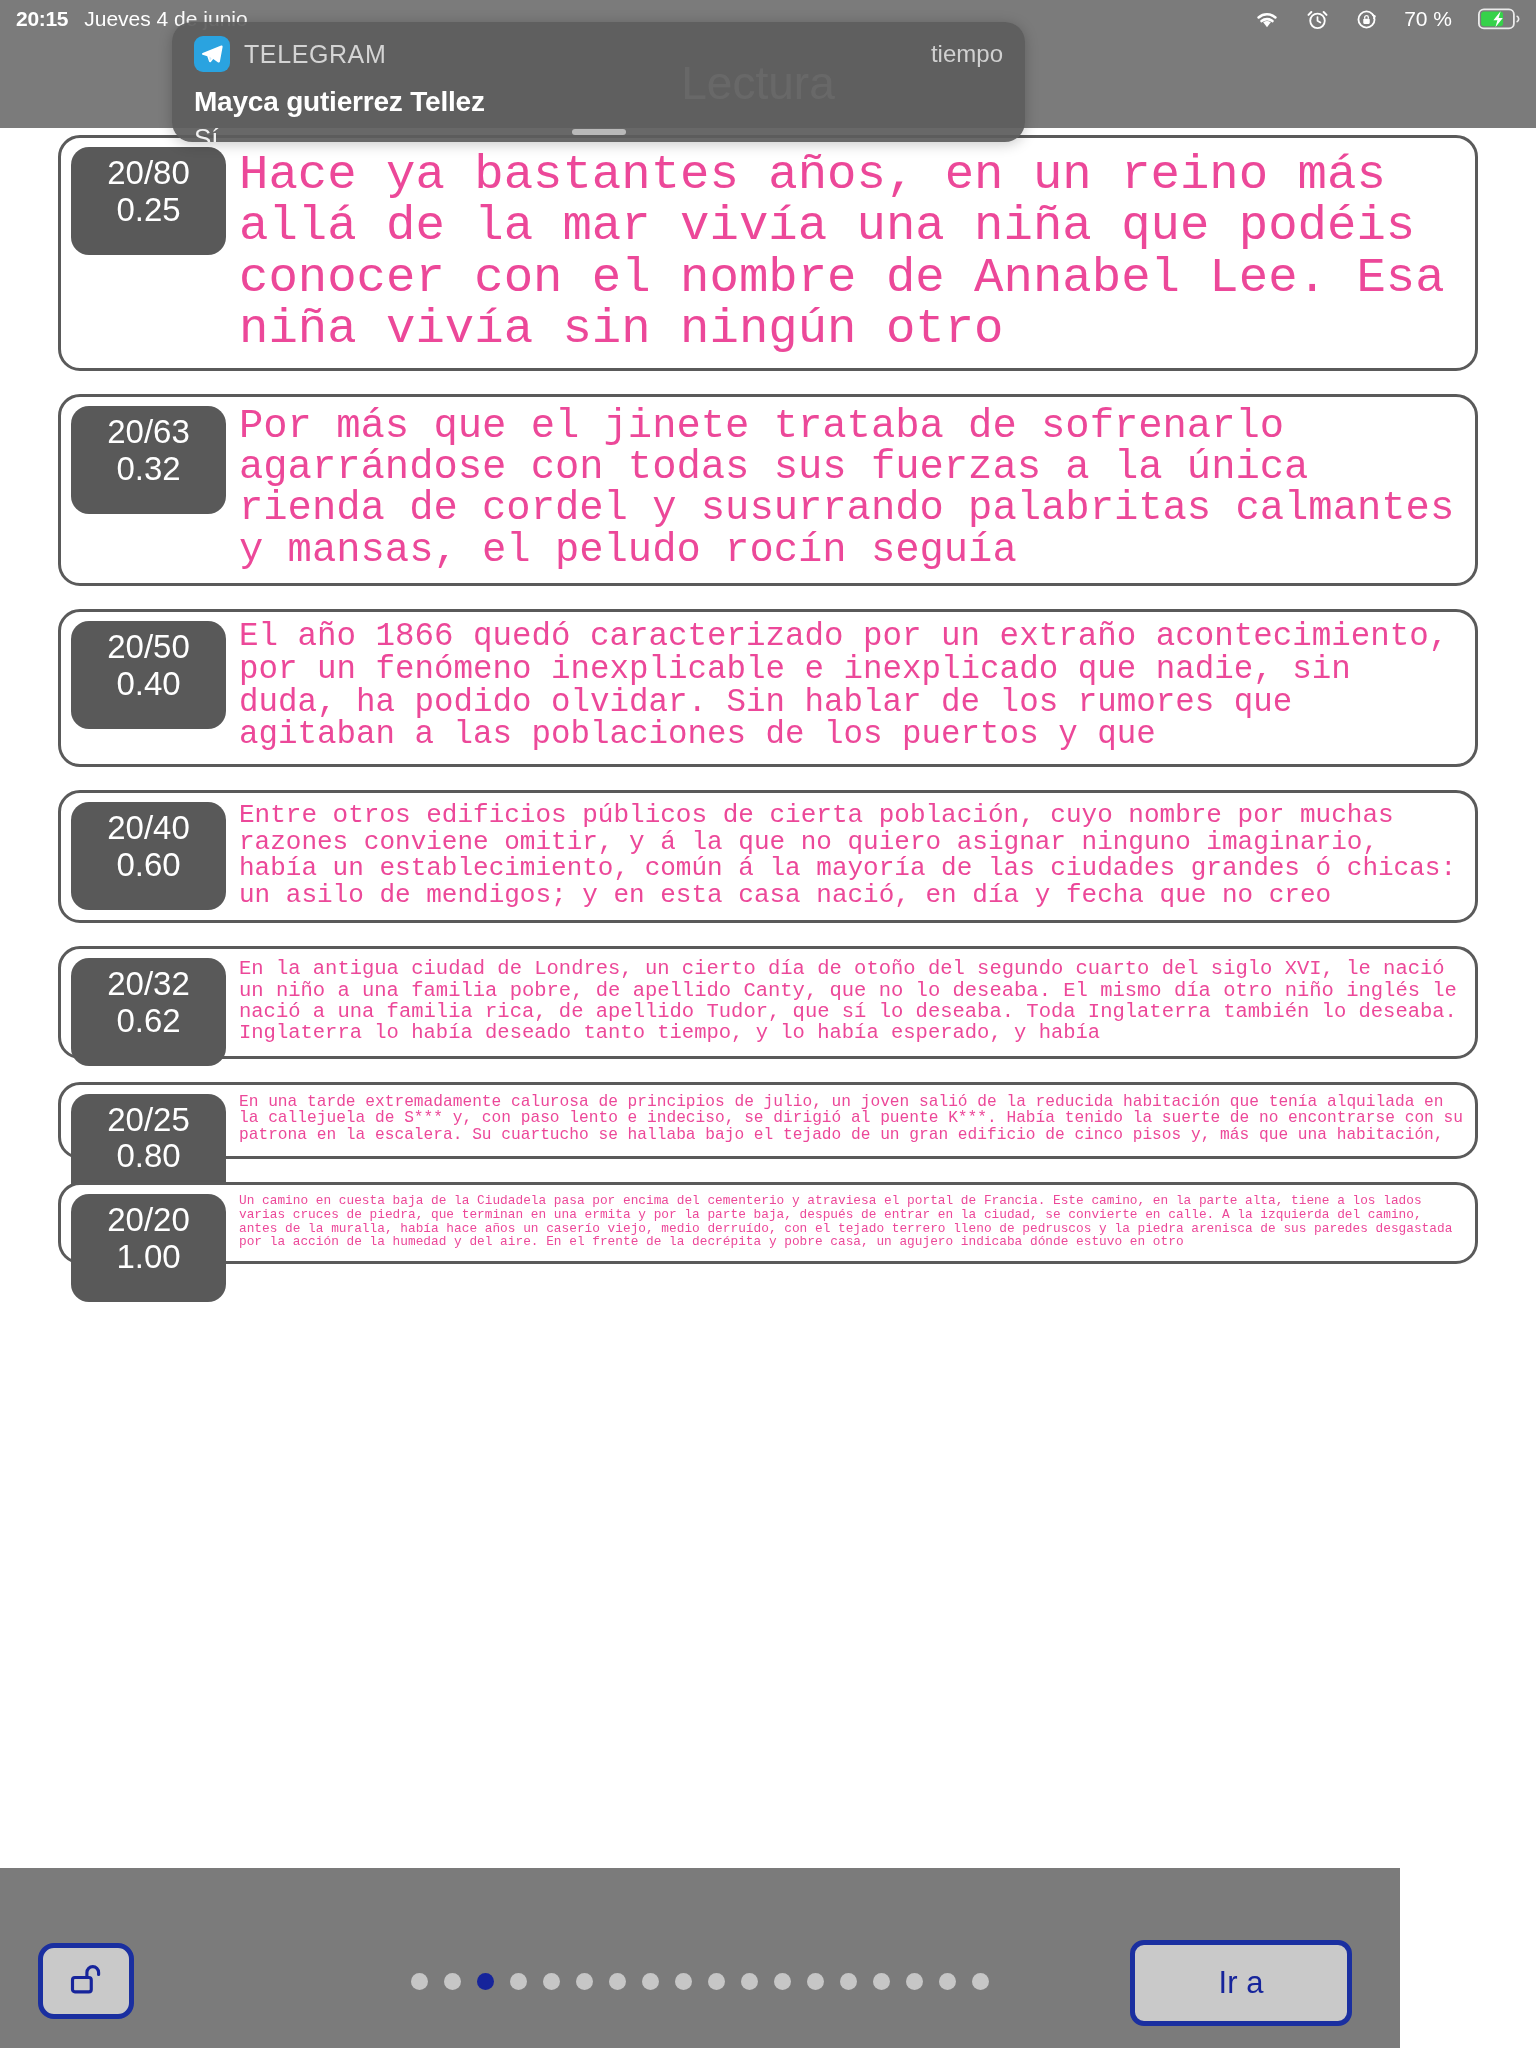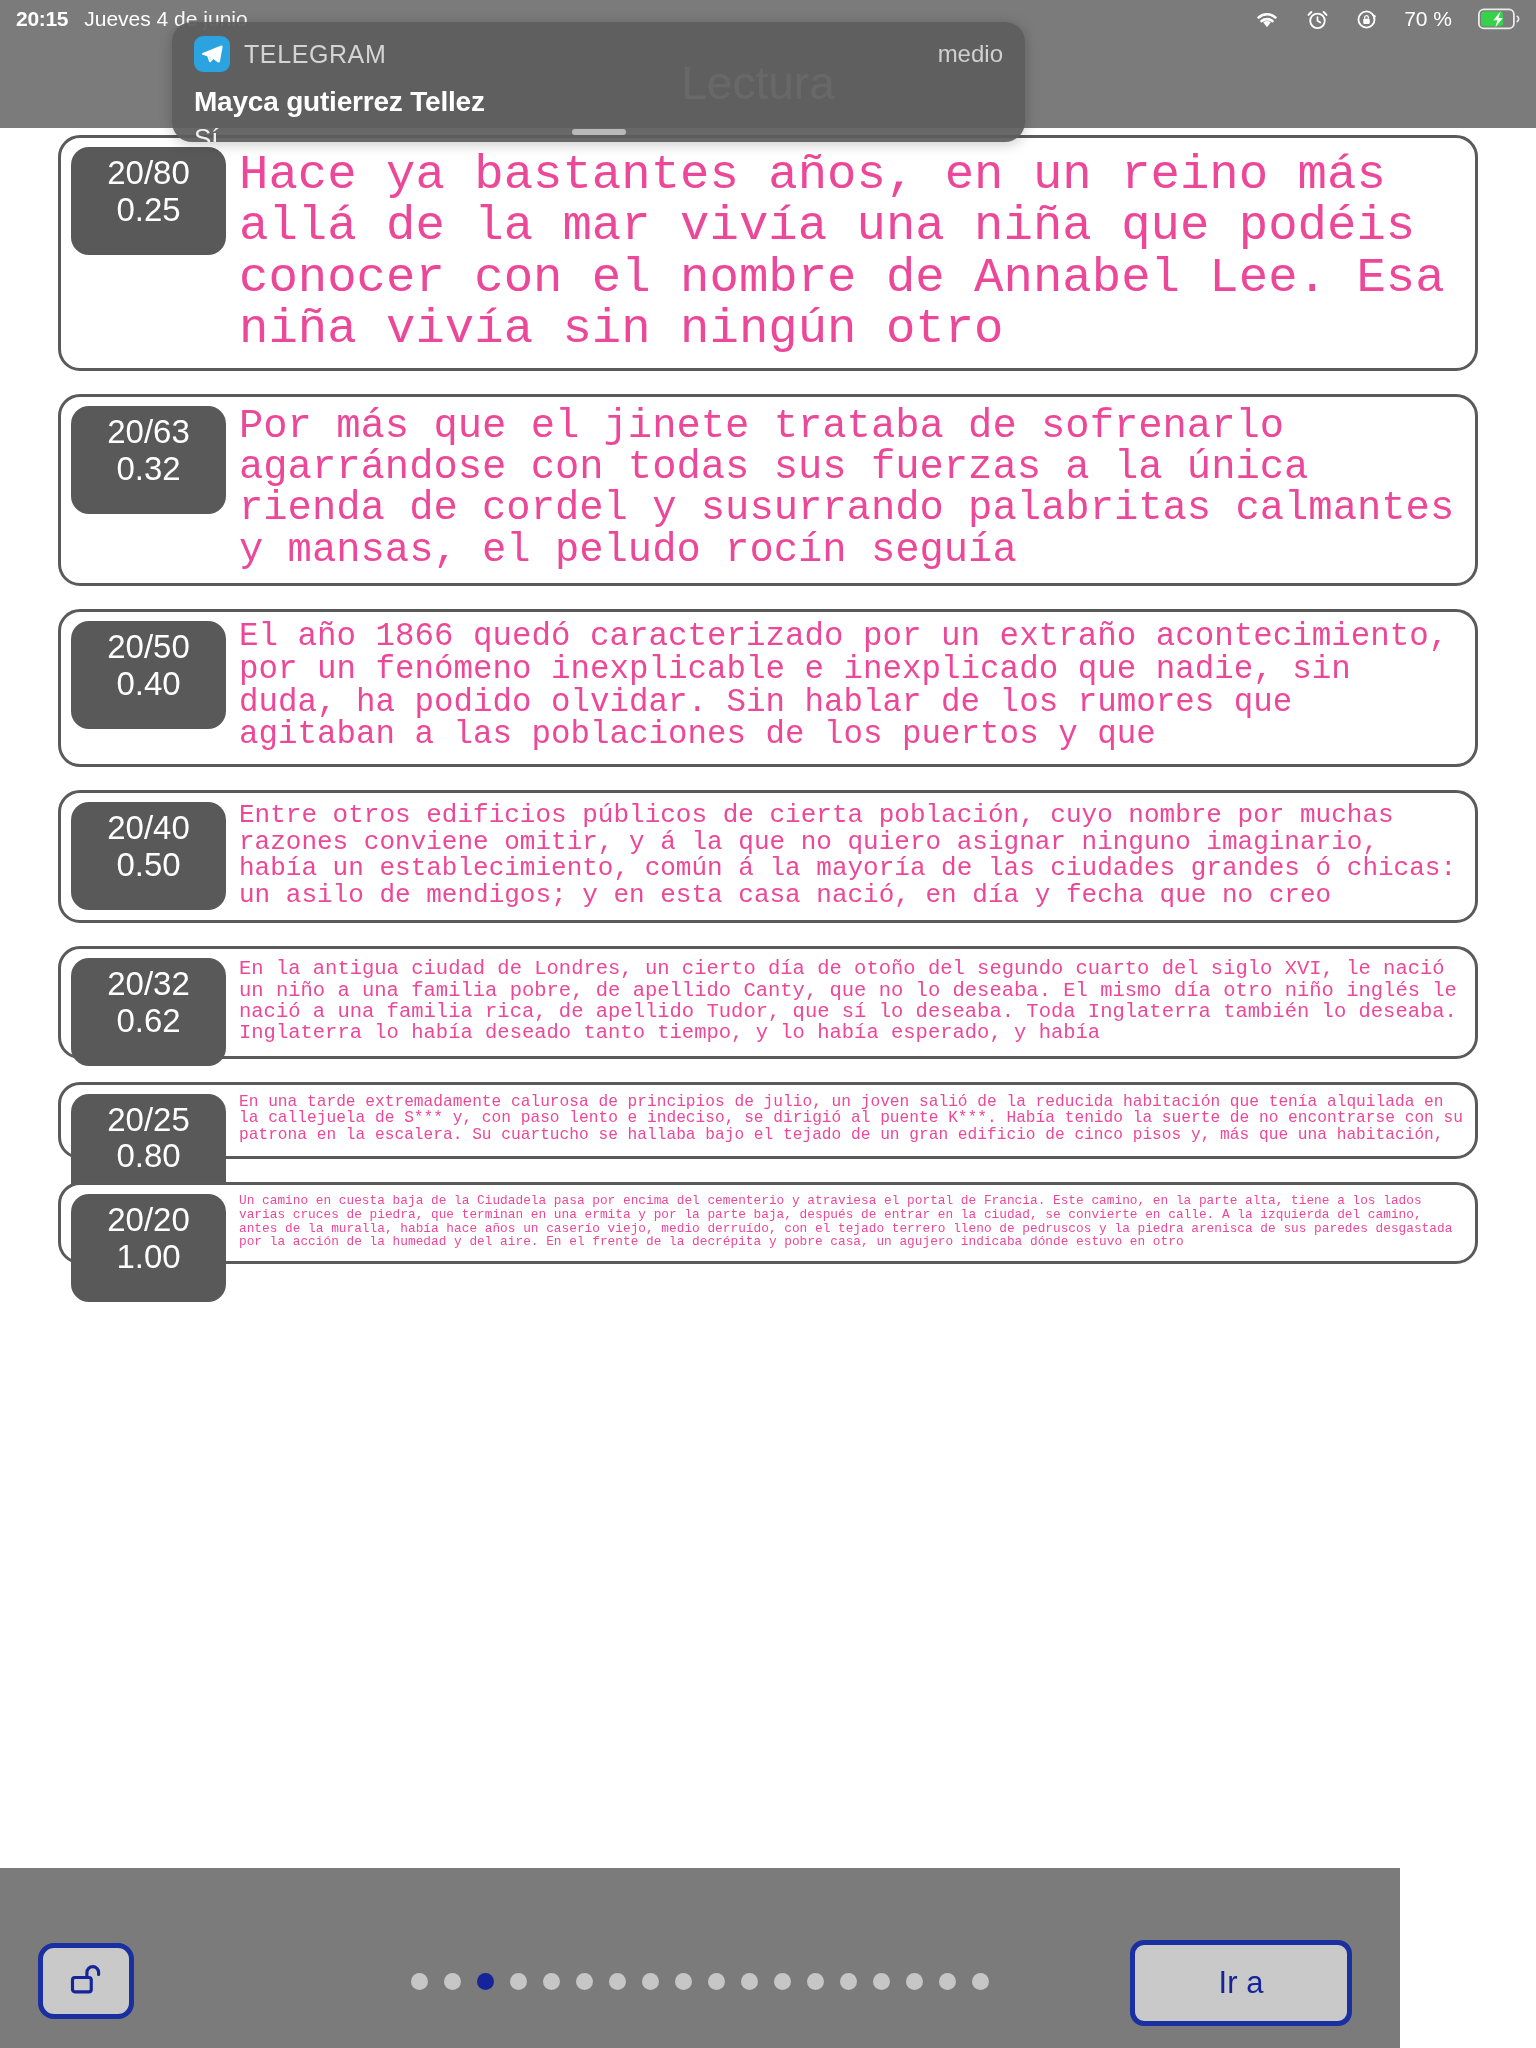--- a/index.html
+++ b/index.html
@@ -196,21 +196,21 @@
 
   <div class="notif">
     <div class="notif-top">
       <span class="notif-appicon">
         <svg width="24" height="24" viewBox="0 0 24 24">
           <path d="M21.2 3.6 L2.6 10.9 c-0.9 0.35 -0.85 1.6 0.07 1.9 l4.6 1.45 1.75 5.3 c0.27 0.82 1.3 1 1.85 0.33 l2.4 -2.9 4.5 3.3 c0.8 0.6 1.95 0.16 2.15 -0.83 L22.6 4.9 c0.2 -1 -0.65 -1.72 -1.4 -1.3 Z" fill="#ffffff"></path>
           <path d="M9.3 14.6 L9.9 19.1 L11.6 16.2 Z" fill="#cfe9f7"></path>
         </svg>
       </span>
       <span class="notif-appname">TELEGRAM</span>
-      <span class="notif-time">medio</span>
+      <span class="notif-time">tiempo</span>
     </div>
     <div class="notif-title">Mayca gutierrez Tellez</div>
     <div class="notif-body">Sí</div>
     <div class="notif-grabber"></div>
   </div>
 
   <div class="cards">
 
     <div class="card s80">
       <div class="badge">
@@ -232,21 +232,21 @@
       <div class="badge">
         <span class="badge-num">20/50</span>
         <span class="badge-dec">0.40</span>
       </div>
       <div class="card-text">El año 1866 quedó caracterizado por un extraño acontecimiento, por un fenómeno inexplicable e inexplicado que nadie, sin duda, ha podido olvidar. Sin hablar de los rumores que agitaban a las poblaciones de los puertos y que</div>
     </div>
 
     <div class="card s40">
       <div class="badge">
         <span class="badge-num">20/40</span>
-        <span class="badge-dec">0.50</span>
+        <span class="badge-dec">0.60</span>
       </div>
       <div class="card-text">Entre otros edificios públicos de cierta población, cuyo nombre por muchas razones conviene omitir, y á la que no quiero asignar ninguno imaginario, había un establecimiento, común á la mayoría de las ciudades grandes ó chicas: un asilo de mendigos; y en esta casa nació, en día y fecha que no creo</div>
     </div>
 
     <div class="card s32">
       <div class="badge">
         <span class="badge-num">20/32</span>
         <span class="badge-dec">0.62</span>
       </div>
       <div class="card-text">En la antigua ciudad de Londres, un cierto día de otoño del segundo cuarto del siglo XVI, le nació un niño a una familia pobre, de apellido Canty, que no lo deseaba. El mismo día otro niño inglés le nació a una familia rica, de apellido Tudor, que sí lo deseaba. Toda Inglaterra también lo deseaba. Inglaterra lo había deseado tanto tiempo, y lo había esperado, y había</div>

